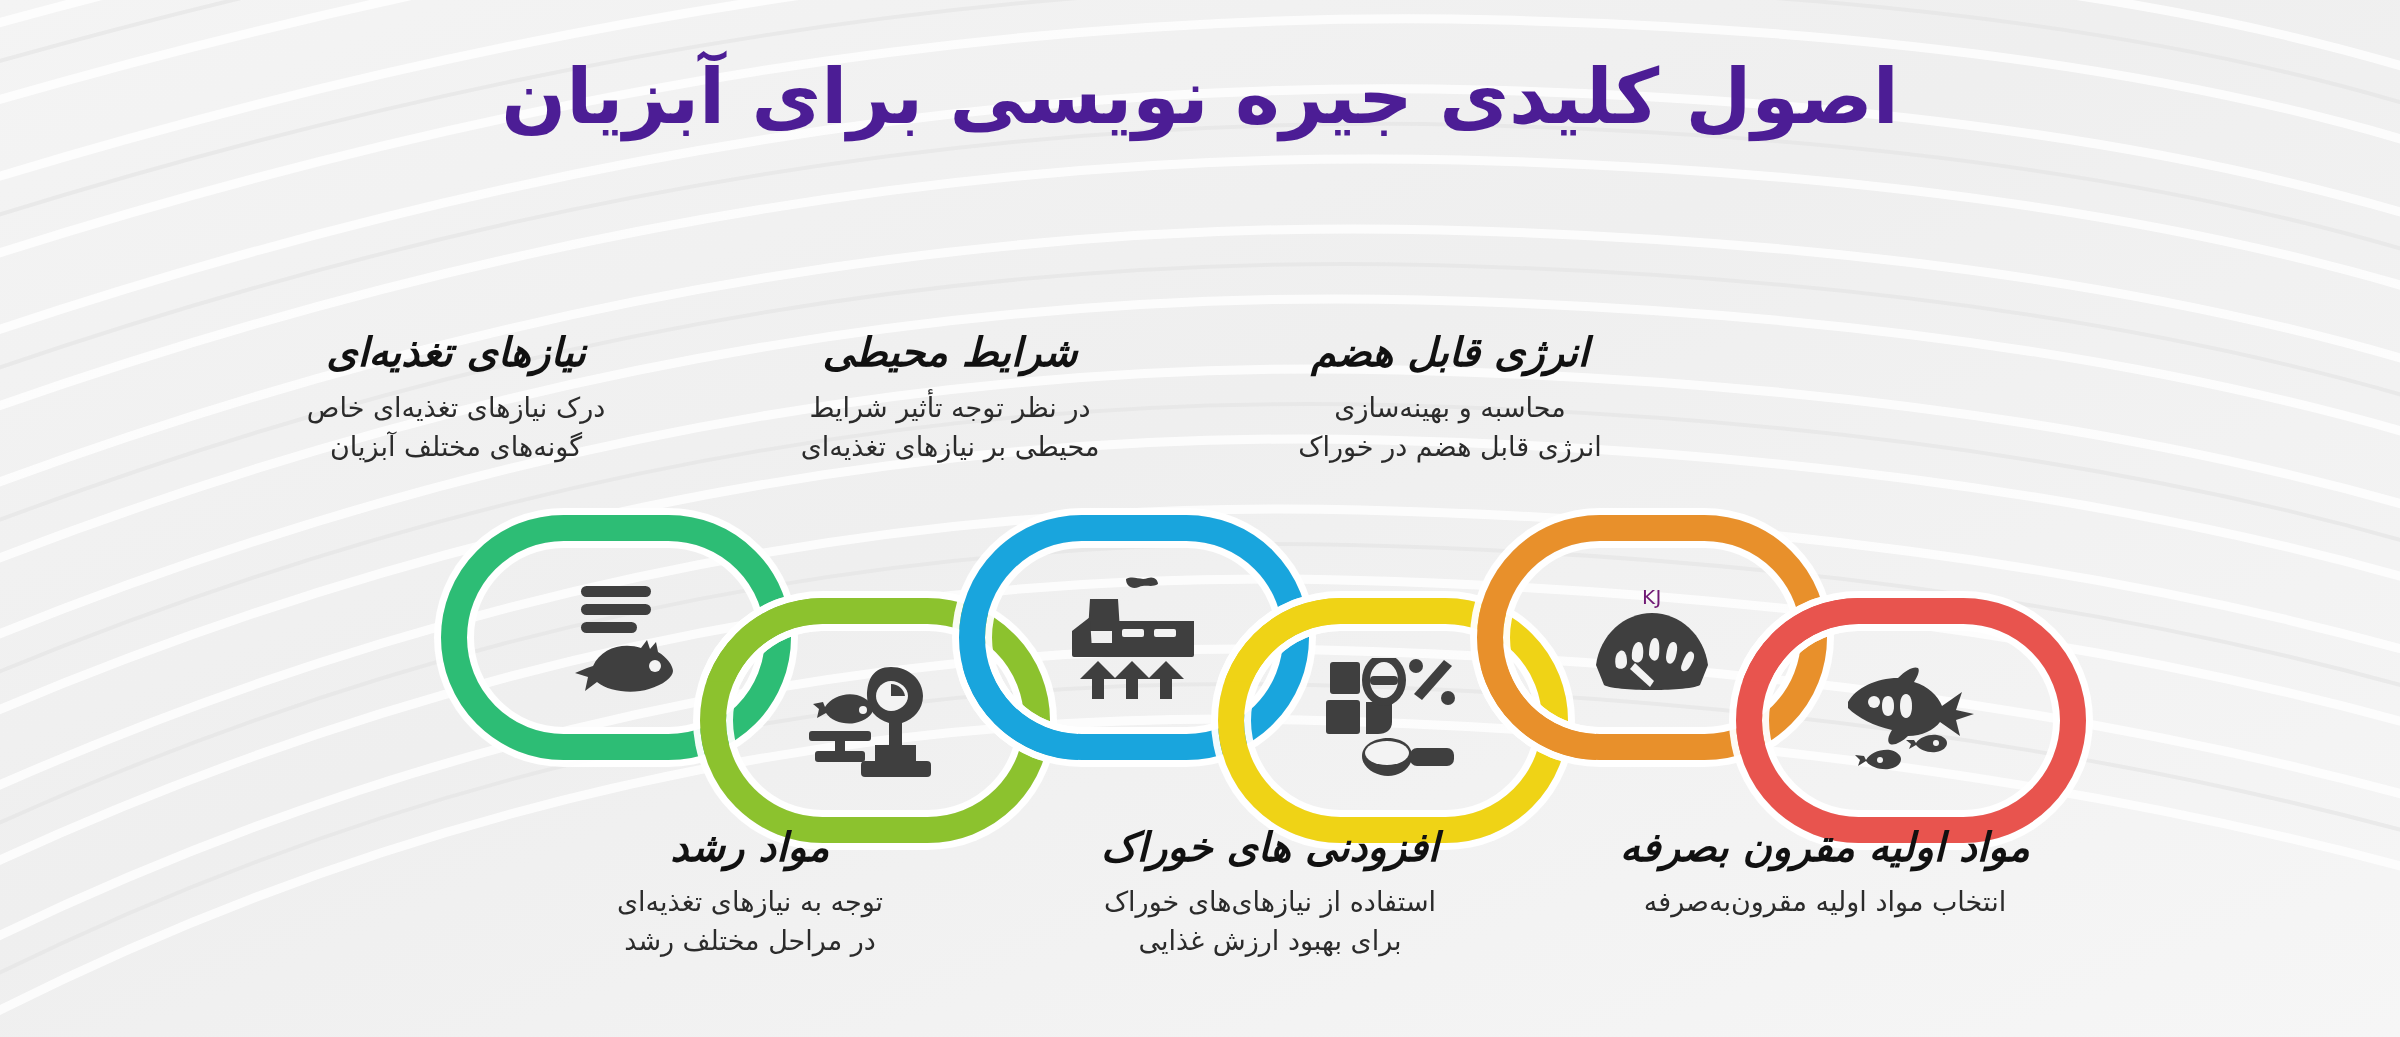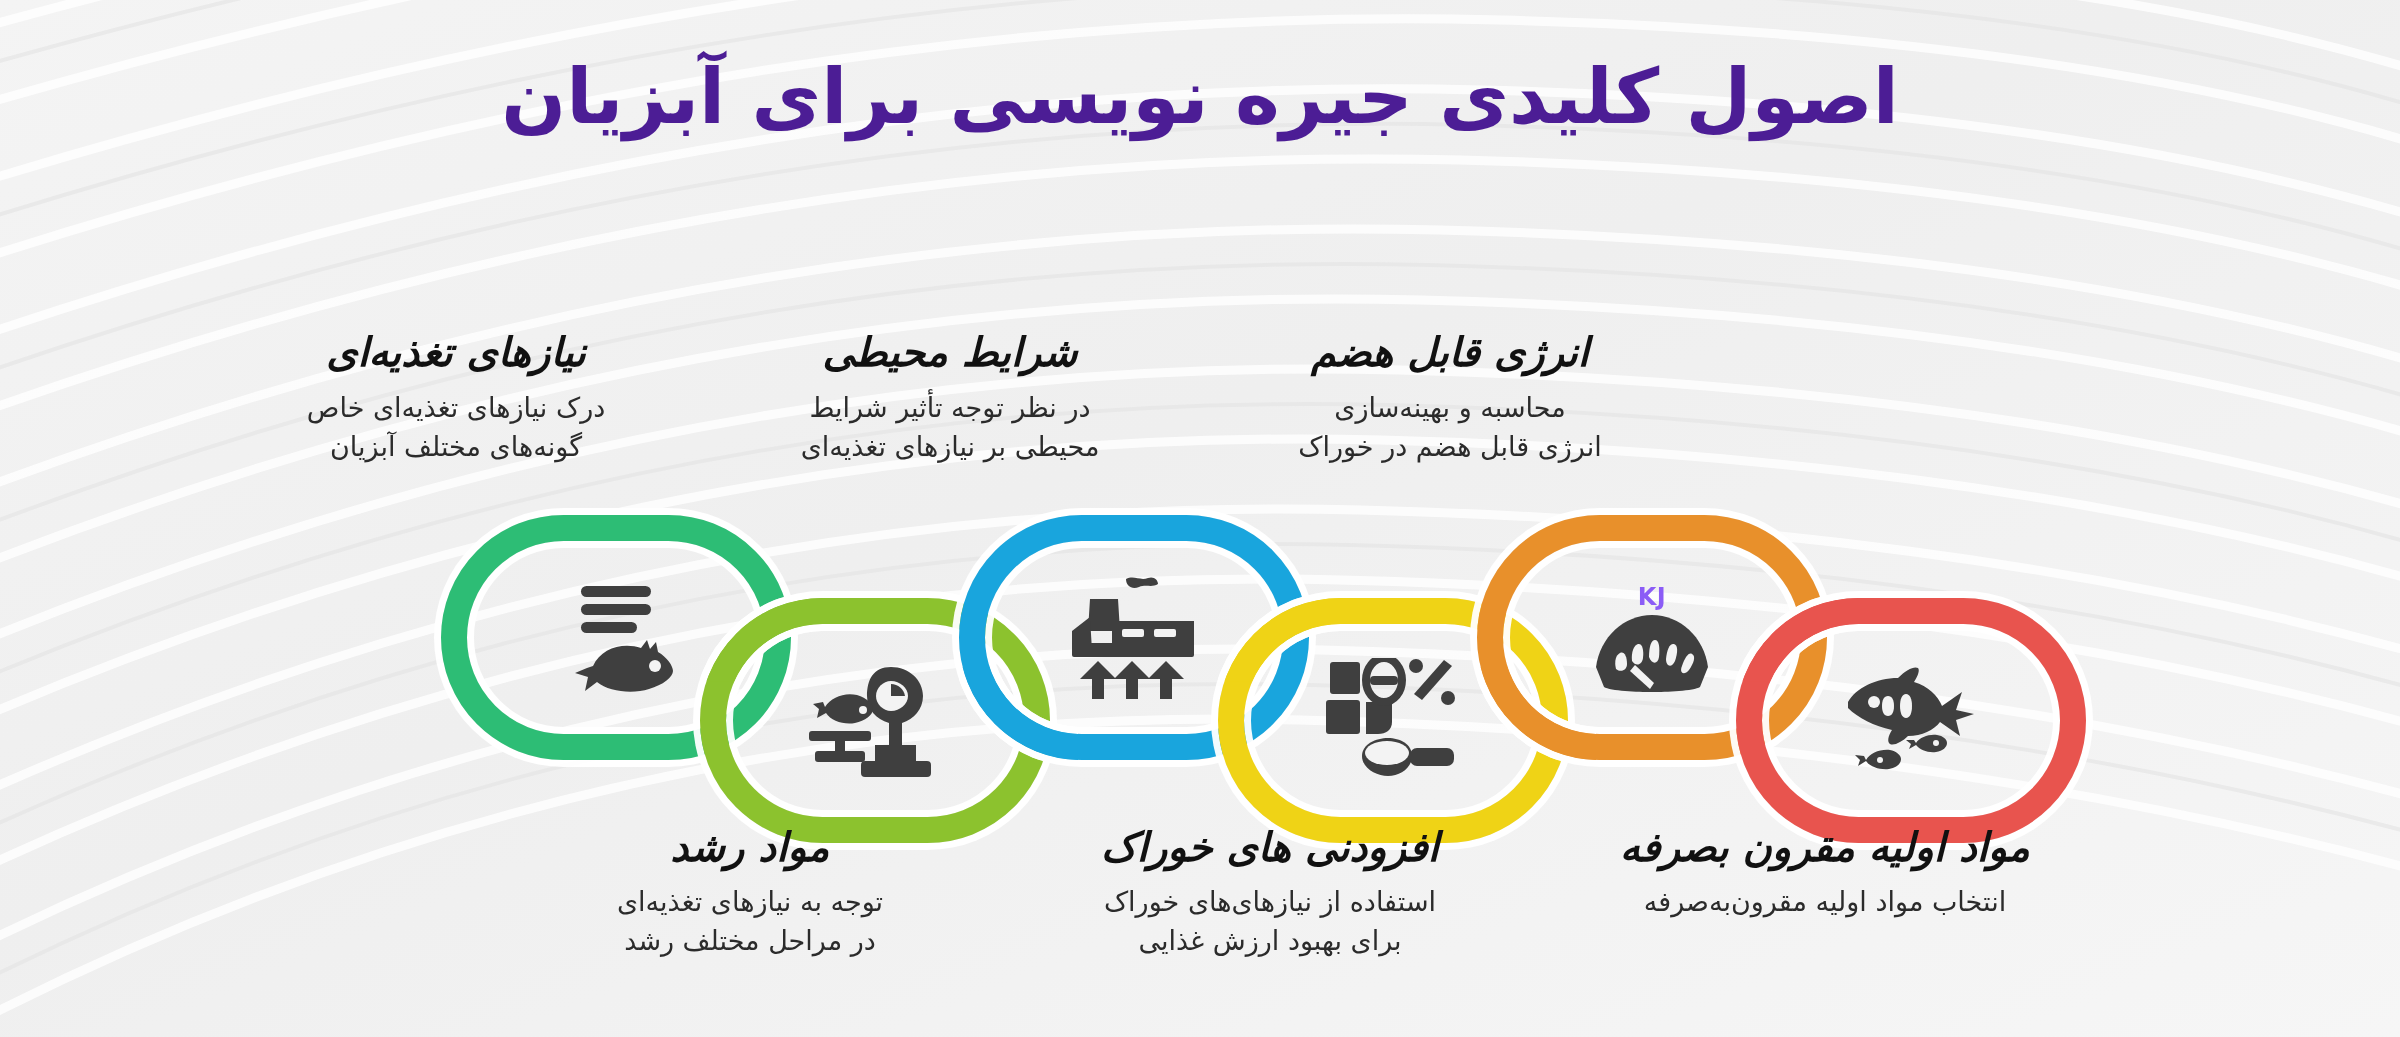--- a/index.html
+++ b/index.html
@@ -79,23 +79,23 @@
     position: absolute;
     display: flex;
     align-items: center;
     justify-content: center;
     flex-direction: column;
     z-index: 5;
     pointer-events: none;
   }
   .icon-wrap svg { display: block; }
   .kj-label {
-    font-size: 24px;
-    font-weight: bold;
-    color: #8b5cf6;
+    font-size: 20px;
+    font-weight: normal;
+    color: #701a75;
     letter-spacing: 0.5px;
     margin-bottom: 2px;
     font-family: "DejaVu Sans", "Liberation Sans", sans-serif;
   }
 
   
   .card {
     position: absolute;
     direction: rtl;
     text-align: center;

